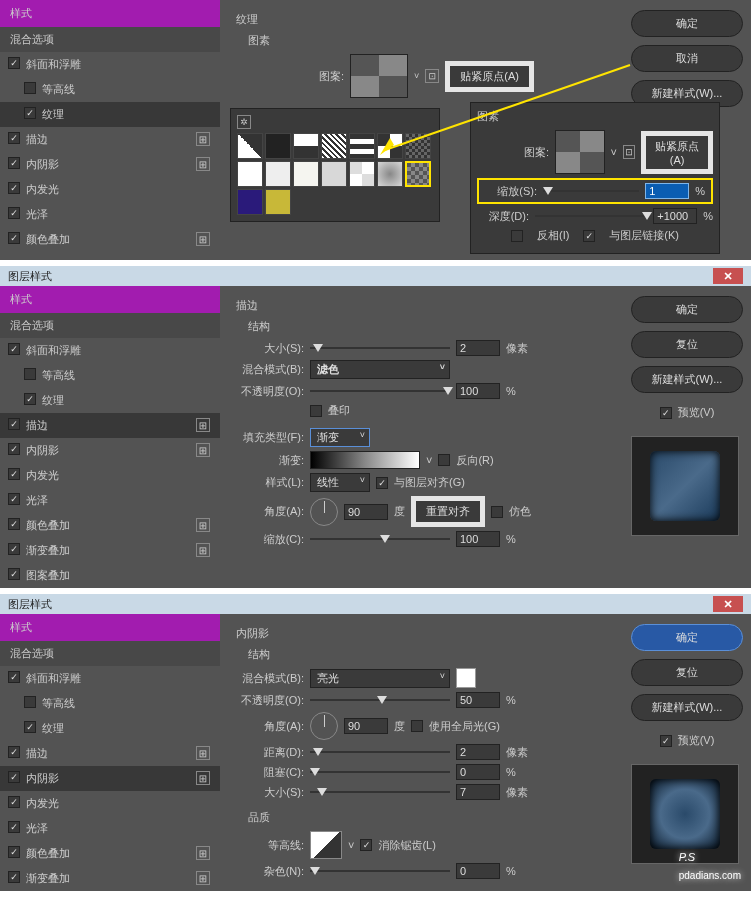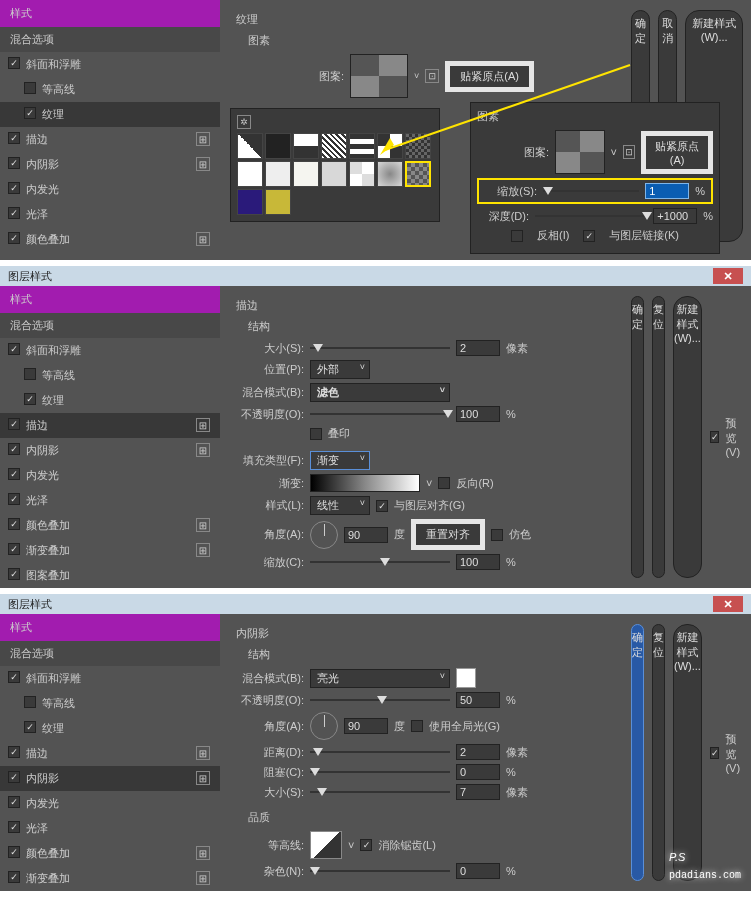--- a/index.html
+++ b/index.html
@@ -25,39 +25,39 @@
 .group-sub { margin: 2px 0 6px 16px; }
 .row { display: flex; align-items: center; margin: 4px 0; gap: 6px; }
 .label { min-width: 72px; text-align: right; }
 .slider-track { height: 2px; background: #333; flex: 1; position: relative; min-width: 80px; max-width: 140px; }
 .slider-thumb { width: 0; height: 0; border-left: 5px solid transparent; border-right: 5px solid transparent; border-top: 8px solid #ddd; position: absolute; top: -3px; }
 .num-input { width: 44px; background: #3a3a3a; border: 1px solid #222; color: #ddd; padding: 1px 3px; text-align: left; }
 .num-input.blue { background: #0a5db2; color: #fff; border: 1px solid #7fb5e8; }
 .select { background: #3a3a3a; border: 1px solid #222; color: #ddd; padding: 1px 18px 1px 6px; position: relative; min-width: 60px; }
 .select::after { content: "˅"; position: absolute; right: 4px; font-size: 9px; }
 .btn { background: #3a3a3a; border: 5px solid #e5e5e5; color: #ddd; padding: 3px 10px; }
-.buttons { width: 128px; padding: 10px 8px; display: flex; flex-direction: row; gap: 8px; }
+.buttons { width: 128px; padding: 10px 8px; display: flex; flex-direction: column; gap: 8px; }
 .pill-btn { background: #3a3a3a; border: 1px solid #222; border-radius: 14px; color: #ddd; padding: 5px 0; text-align: center; }
 .pill-btn.primary { background: #2859a5; border: 1px solid #5a8fd8; }
 .preview { width: 108px; height: 100px; background: #222; border: 1px solid #666; margin-top: 4px; display: flex; align-items: center; justify-content: center; }
 .preview-img { width: 70px; height: 70px; background: linear-gradient(135deg, #2a4a6a, #4a6a8a, #1a3a5a); border-radius: 6px; box-shadow: inset 0 0 10px #000; }
 .swatch { width: 20px; height: 20px; border: 1px solid #999; background: #fff; }
 .gradient-box { width: 110px; height: 18px; background: linear-gradient(90deg, #000, #888, #fff); border: 1px solid #222; }
 .angle-dial { width: 28px; height: 28px; border: 1px solid #888; border-radius: 50%; position: relative; }
 .angle-dial::after { content: ""; position: absolute; width: 1px; height: 12px; background: #ccc; left: 50%; top: 2px; }
 .pattern-panel { background: #3a3a3a; border: 1px solid #222; padding: 6px; }
 .pattern-grid { display: flex; flex-wrap: wrap; gap: 2px; width: 195px; }
 .pattern-cell { width: 26px; height: 26px; background: #666; border: 1px solid #444; }
 .pattern-cell.sel { border: 2px solid #ffe400; }
 .pattern-large { width: 58px; height: 44px; background: repeating-conic-gradient(#888 0% 25%, #555 0% 50%); border: 1px solid #222; }
 .tiny-icon { width: 14px; height: 14px; border: 1px solid #888; display: flex; align-items: center; justify-content: center; font-size: 9px; }
 .hl-yellow { border: 2px solid #ffe400; padding: 3px 6px; }
 .arrow-yellow { position: absolute; pointer-events: none; }
 .watermark { position: absolute; right: 10px; bottom: 10px; color: #fff; font-size: 36px; font-family: serif; font-style: italic; text-shadow: 0 0 6px #fff; }
-.watermark small { font-size: 10px; display: block; font-style: normal; font-family: Liberation Mono, monospace; }
+.watermark small { font-size: 10px; display: block; font-style: normal; }
 .contour-box { width: 32px; height: 28px; background: linear-gradient(135deg, #fff 50%, #333 50%); border: 1px solid #888; }
 </style>
 </head>
 <body>
 
 <div class="dialog" style="height:260px;">
 <div class="content">
 <div class="sidebar">
 <div class="sidebar-title">样式</div>
 <div class="sidebar-section">混合选项</div>
@@ -247,24 +247,20 @@
 <div class="group-sub">结构</div>
 <div class="row">
           <span class="label">大小(S):</span>
           <div class="slider-track">
             <div class="slider-thumb" style="left:2%;"></div>
           </div>
           <input class="num-input" value="2" style="">
           <span>像素</span>
         </div>
 <div class="row">
-          <span class="label">位置(P):</span>
-          <div class="select">外部</div>
-        </div>
-<div class="row">
           <span class="label">混合模式(B):</span>
           <div class="select" style="min-width:140px;font-weight:bold;">滤色</div>
         </div>
 <div class="row">
           <span class="label">不透明度(O):</span>
           <div class="slider-track">
             <div class="slider-thumb" style="left:95%;"></div>
           </div>
           <input class="num-input" value="100" style="">
           <span>%</span>

